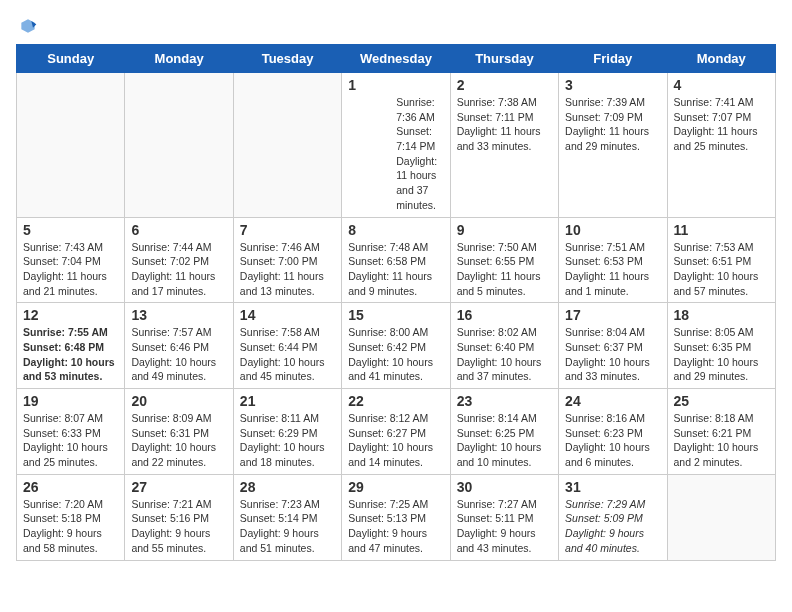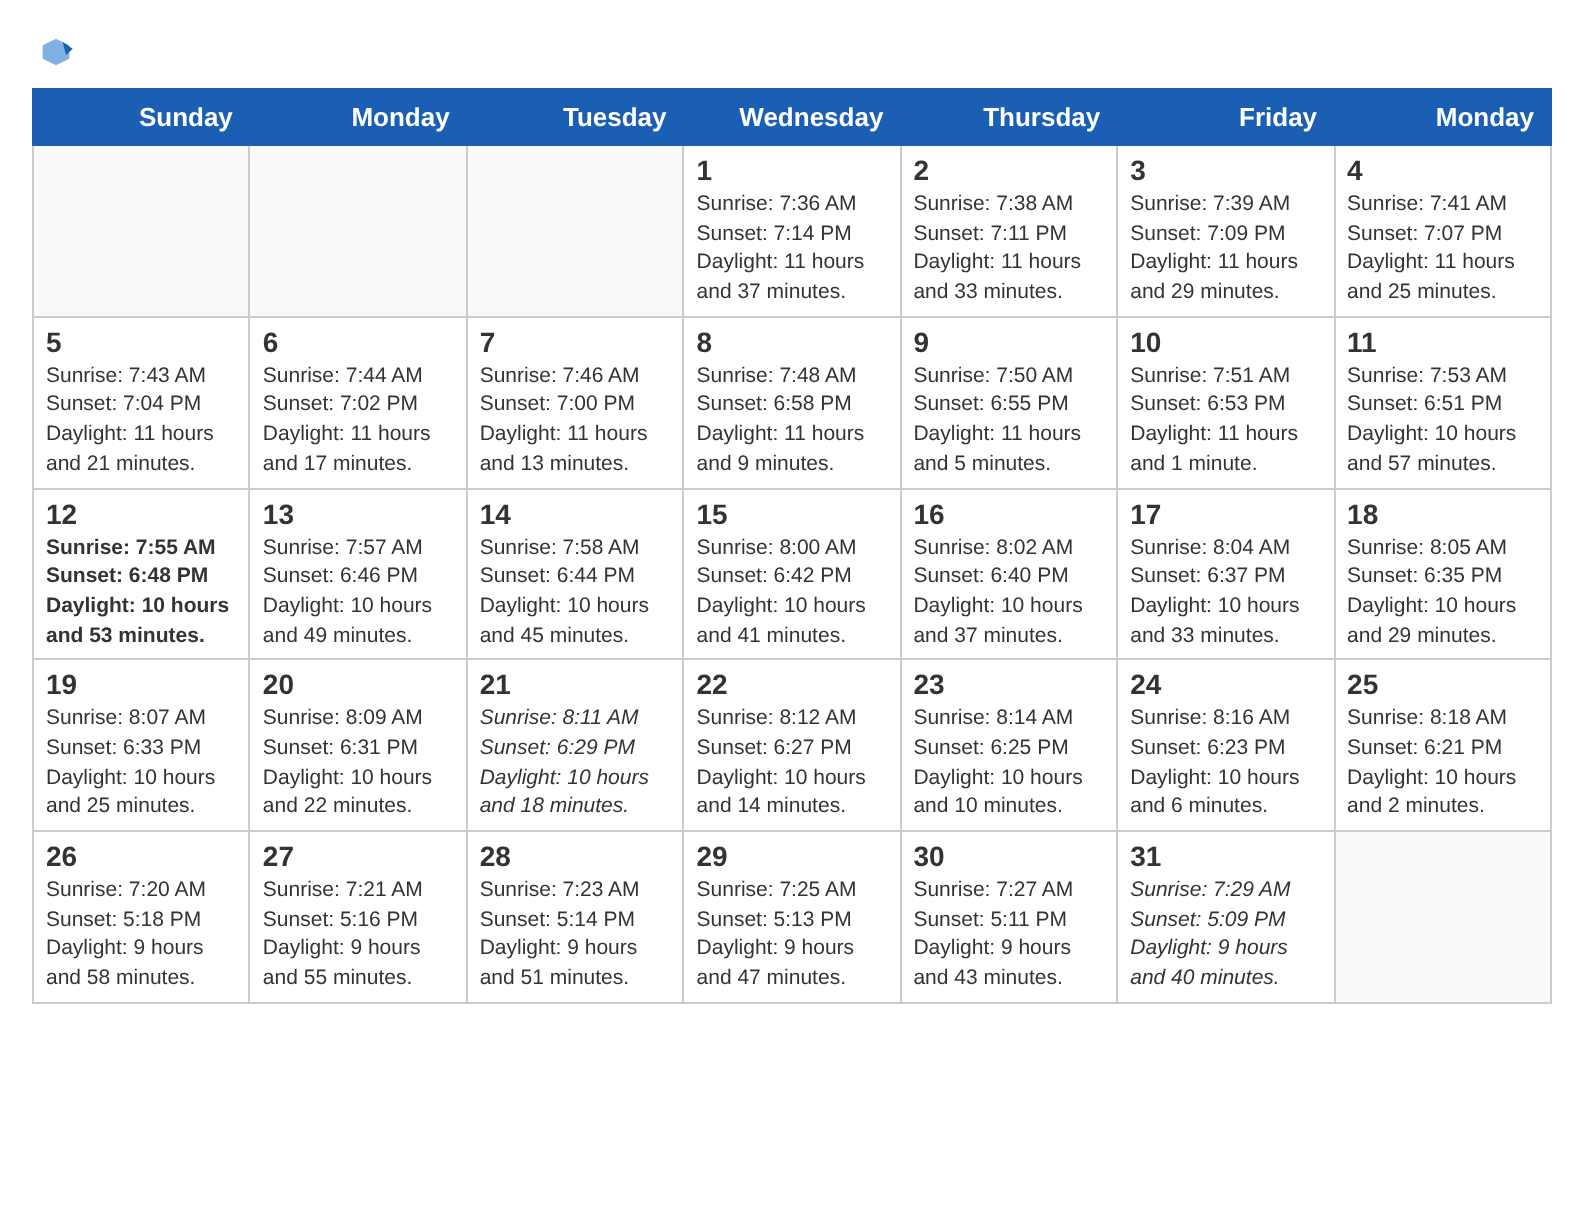--- a/index.html
+++ b/index.html
@@ -53,21 +53,21 @@
       color: #333;
     }
     .calendar {
       width: 100%;
       border-collapse: collapse;
       border: 1px solid #ccc;
     }
     .calendar th {
       background-color: #1a5fb4;
       color: white;
-      text-align: right;
+      text-align: center;
       padding: 6px 8px;
       font-size: 13px;
       border: 1px solid #1a5fb4;
     }
     .calendar td {
       vertical-align: top;
       border: 1px solid #ccc;
       padding: 4px 6px;
       width: calc(100% / 7);
       min-height: 80px;
@@ -123,21 +123,21 @@
         <th>Monday</th>
       </tr>
   </thead>
   <tbody id="calendar-body">
   <tr>
         <td class="empty"></td>
         <td class="empty"></td>
         <td class="empty"></td>
         <td>
           <span class="day-number">1</span>
-          <div class="day-info" style="white-space: pre-line;">Sunrise: 7:36 AM
+          <div class="day-info" style="white-space: pre-line; margin-left: 48px;">Sunrise: 7:36 AM
 Sunset: 7:14 PM
 Daylight: 11 hours
 and 37 minutes.</div>
         </td>
         <td>
           <span class="day-number">2</span>
           <div class="day-info" style="white-space: pre-line;">Sunrise: 7:38 AM
 Sunset: 7:11 PM
 Daylight: 11 hours
 and 33 minutes.</div>
@@ -269,21 +269,21 @@
         </td>
         <td>
           <span class="day-number">20</span>
           <div class="day-info" style="white-space: pre-line;">Sunrise: 8:09 AM
 Sunset: 6:31 PM
 Daylight: 10 hours
 and 22 minutes.</div>
         </td>
         <td>
           <span class="day-number">21</span>
-          <div class="day-info" style="white-space: pre-line; font-style: italic;">Sunrise: 8:11 AM
+          <div class="day-info" style="white-space: pre-line;">Sunrise: 8:11 AM
 Sunset: 6:29 PM
 Daylight: 10 hours
 and 18 minutes.</div>
         </td>
         <td>
           <span class="day-number">22</span>
           <div class="day-info" style="white-space: pre-line;">Sunrise: 8:12 AM
 Sunset: 6:27 PM
 Daylight: 10 hours
 and 14 minutes.</div>

